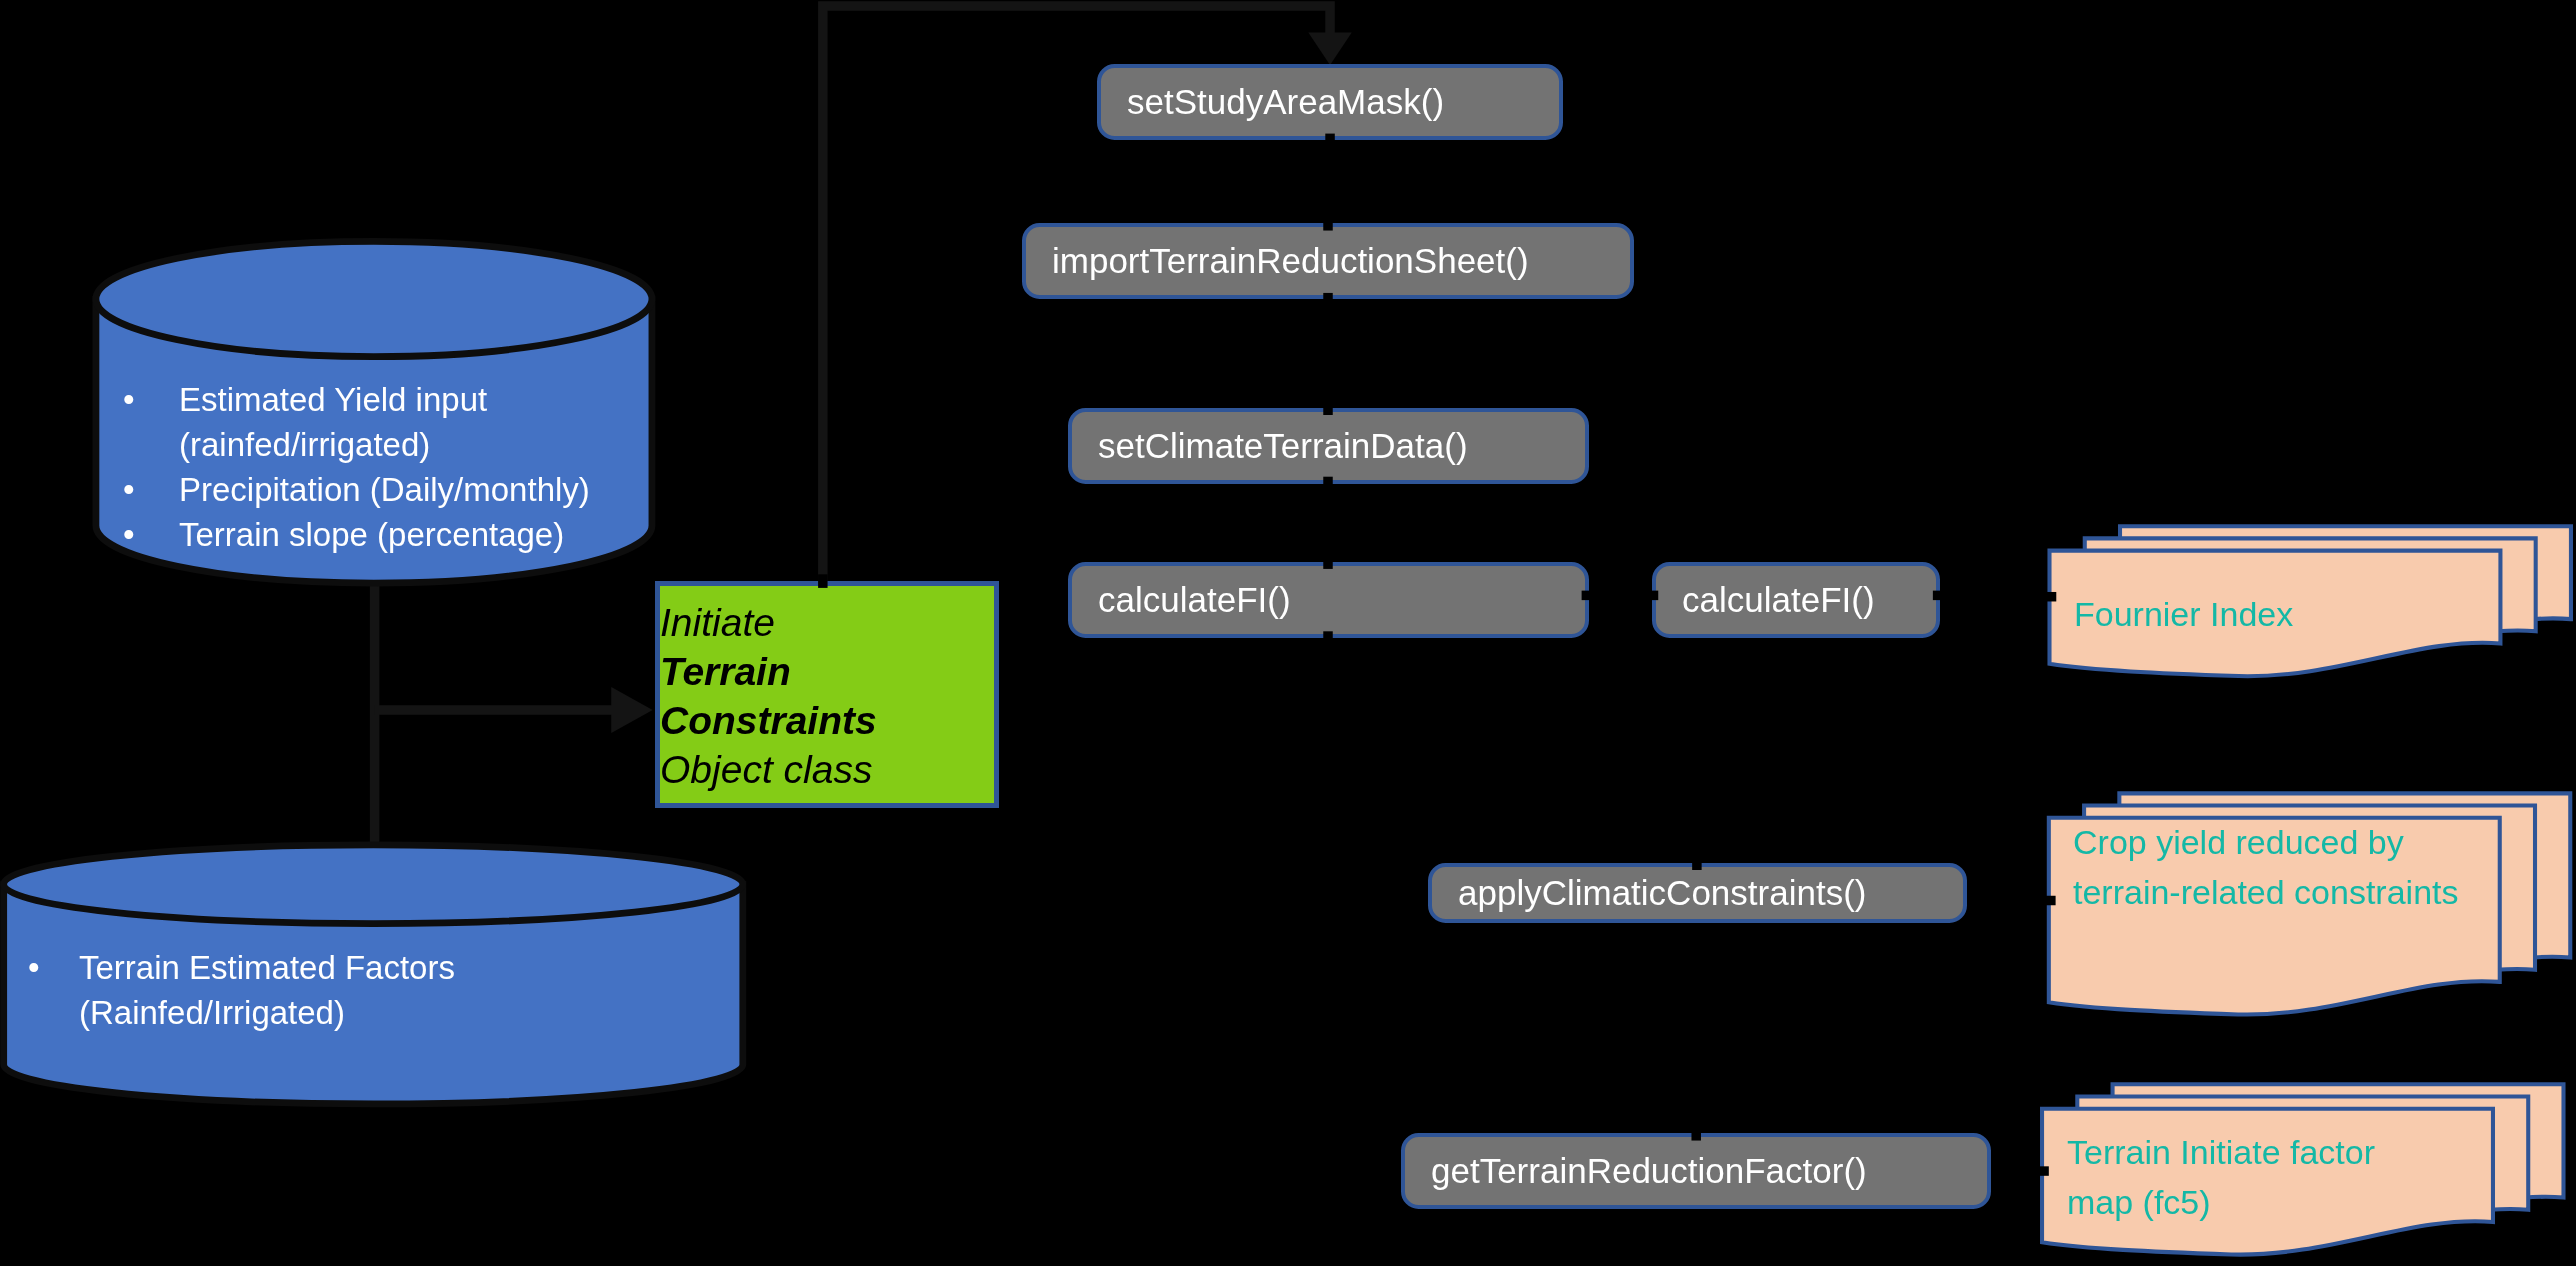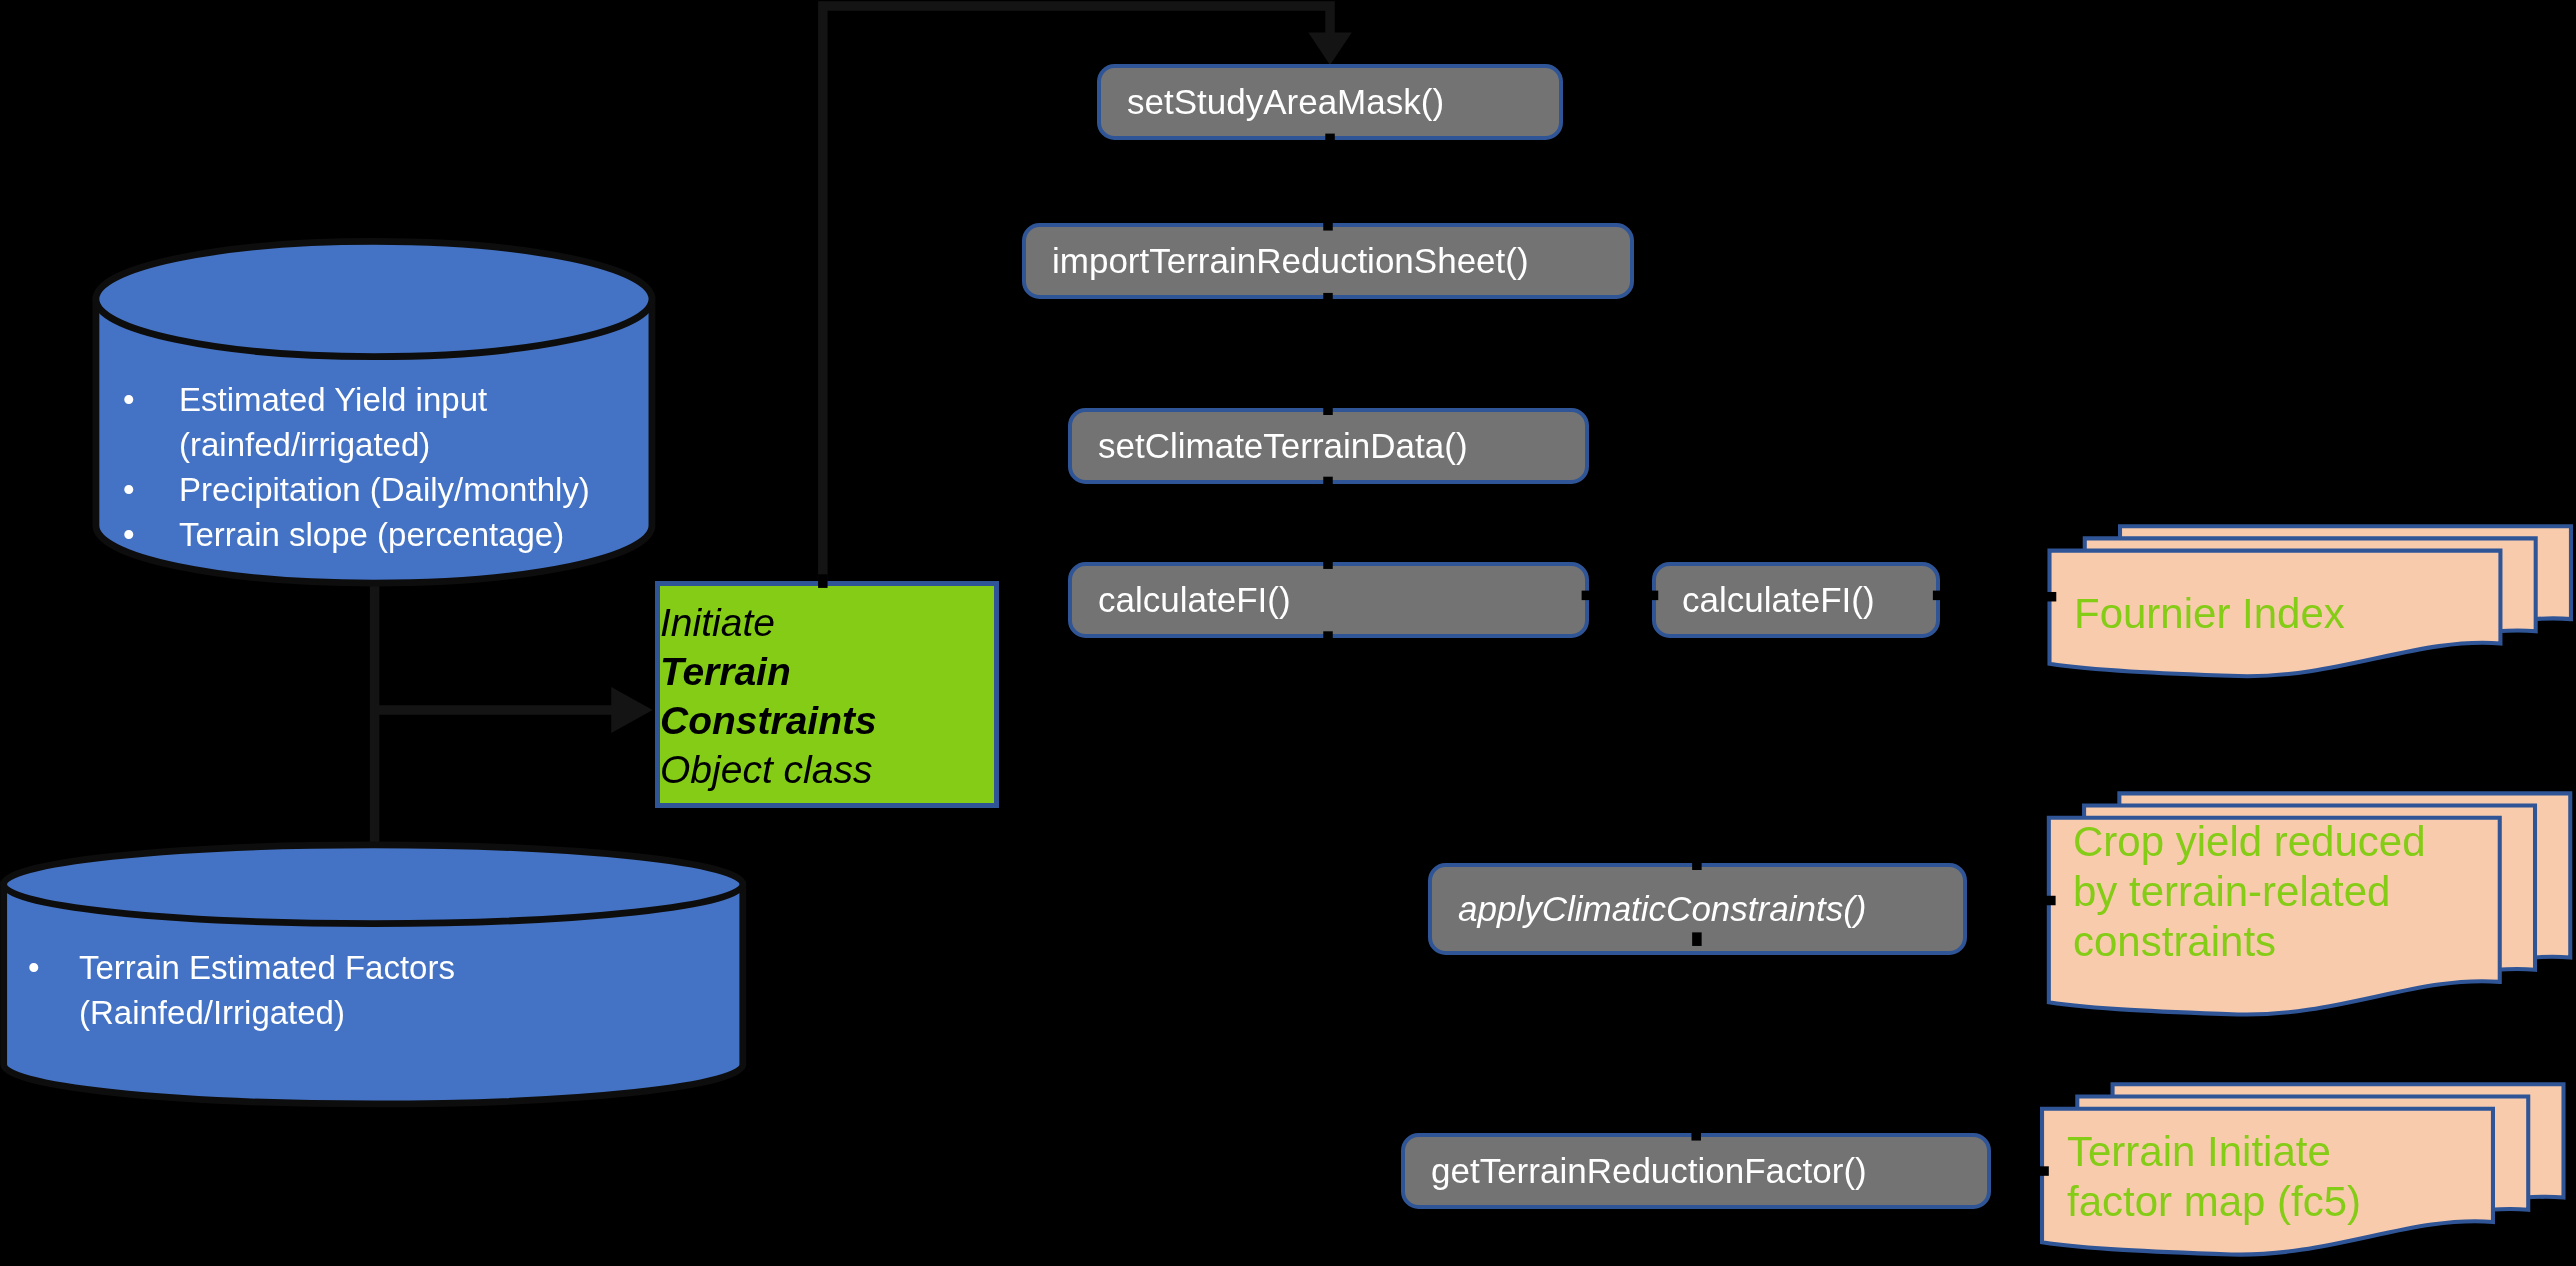--- a/index.html
+++ b/index.html
@@ -27,21 +27,21 @@
 
   
   .cyl-list{
     position:absolute;color:#ffffff;font-size:33px;line-height:45px;
     list-style:none;margin:0;padding:0;z-index:2;
   }
   .cyl-list li{position:relative;}
   .cyl-list .dot{position:absolute;left:0;top:0;}
 
   
-  .doc-label{position:absolute;color:#84cc16;font-size:42px;line-height:50px;z-index:2;}
+  .doc-label{position:absolute;color:#14b8a6;font-size:34px;line-height:50px;z-index:2;}
   .doc-label.center{display:flex;align-items:center;}
 
   .notch-layer{z-index:3;}
   .shape-layer{z-index:1;}
 </style>
 </head>
 <body>
 
 <div class="stage">
 
@@ -100,21 +100,21 @@
   </div>
 
   <div class="method" style="left:1068px;top:562px;width:521px;height:76px;">
     <span>calculateFI()</span>
   </div>
 
   <div class="method" style="left:1652px;top:562px;width:288px;height:76px;">
     <span>calculateFI()</span>
   </div>
 
-  <div class="method" style="left:1428px;top:863px;width:539px;height:92px;font-style:italic;">
+  <div class="method" style="left:1428px;top:863px;width:539px;height:60px;">
     <span>applyClimaticConstraints()</span>
   </div>
 
   <div class="method" style="left:1401px;top:1133px;width:590px;height:76px;">
     <span>getTerrainReductionFactor()</span>
   </div>
 
   <div class="initiate">
     <div>Initiate</div>
     <div class="b">Terrain</div>

